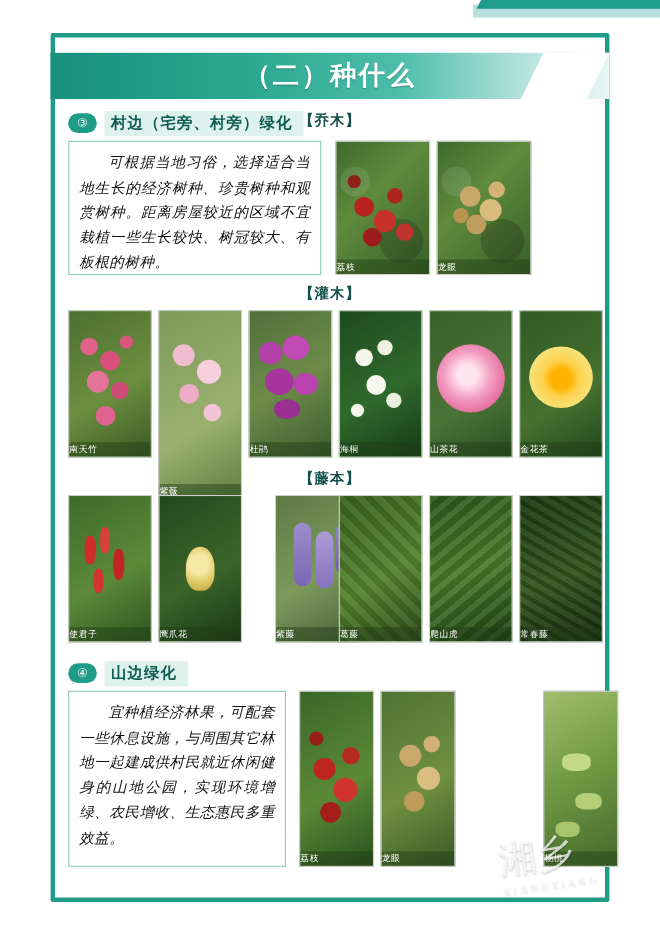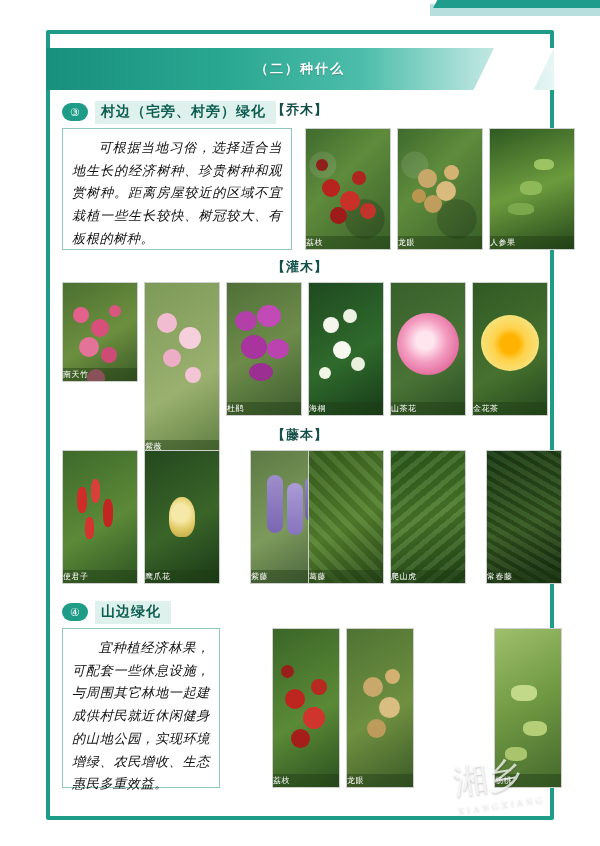--- a/index.html
+++ b/index.html
@@ -79,21 +79,21 @@
     background: #d9f0ec;
     transform: skewX(-26deg);
   }
   .title-text {
     position: absolute;
     left: 0; top: 0;
     width: 508px; height: 36px;
     line-height: 42px;
     text-align: center;
     color: #ffffff;
-    font-size: 13px;
+    font-size: 24px;
     font-weight: bold;
     letter-spacing: 2px;
     text-shadow: 0 1px 1px rgba(0,0,0,.25);
   }
   
   .sec-head {
     position: absolute;
     height: 24px;
     display: flex;
     align-items: center;
@@ -242,33 +242,24 @@
     <div class="blooms">
       <div class="blob" style="left:20px; top:40px; width:19px; height:19px; background:#c8a86a;"></div>
       <div class="blob" style="left:38px; top:52px; width:20px; height:20px; background:#d8bb7d;"></div>
       <div class="blob" style="left:26px; top:66px; width:18px; height:18px; background:#bf9d5c;"></div>
       <div class="blob" style="left:46px; top:36px; width:15px; height:15px; background:#d3b272;"></div>
       <div class="blob" style="left:14px; top:60px; width:14px; height:14px; background:#b9954f;"></div>
     </div>
     <div class="cap">龙眼</div>
   </div>
 
-  <div class="photo" style="left:489px; top:128px; width:86px; height:122px;">
-    <div class="leafy" style="background:linear-gradient(160deg,#2f5a22 0%,#6c9b3d 50%,#24471b 100%);"></div>
-    <div class="blooms">
-      <div class="blob" style="left:30px; top:52px; width:22px; height:14px; background:#8fb858; border-radius:40%;"></div>
-      <div class="blob" style="left:18px; top:74px; width:26px; height:12px; background:#7aa84a; border-radius:40%;"></div>
-      <div class="blob" style="left:44px; top:30px; width:20px; height:11px; background:#9dc463; border-radius:40%;"></div>
-    </div>
-    <div class="cap">人参果</div>
-  </div>
 
   <div class="grp-cap" style="left:46px; top:258px;">【灌木】</div>
 
-  <div class="photo" style="left:62px; top:282px; width:76px; height:100px;">
+  <div class="photo" style="left:62px; top:282px; width:76px; height:134px;">
     <div class="leafy" style="background:linear-gradient(150deg,#4c7030 0%,#6c8f3f 55%,#3a5a26 100%);"></div>
     <div class="blooms">
       <div class="blob" style="left:10px; top:24px; width:16px; height:16px; background:#e2628c;"></div>
       <div class="blob" style="left:28px; top:36px; width:18px; height:18px; background:#d84f7c;"></div>
       <div class="blob" style="left:16px; top:54px; width:20px; height:20px; background:#e4739a;"></div>
       <div class="blob" style="left:38px; top:64px; width:16px; height:16px; background:#cf4b77;"></div>
       <div class="blob" style="left:24px; top:86px; width:18px; height:18px; background:#e06490;"></div>
       <div class="blob" style="left:46px; top:22px; width:12px; height:12px; background:#d9577f;"></div>
     </div>
     <div class="cap">南天竹</div>
@@ -363,33 +354,33 @@
     <div class="cap">葛藤</div>
   </div>
 
   <div class="photo" style="left:390px; top:450px; width:76px; height:134px;">
     <div class="leafy" style="background:
       repeating-linear-gradient(-40deg, rgba(255,255,255,.07) 0 5px, rgba(0,0,0,.12) 5px 11px),
       linear-gradient(160deg,#2c5a1c 0%,#4d7c2c 50%,#1f4415 100%);"></div>
     <div class="cap">爬山虎</div>
   </div>
 
-  <div class="photo" style="left:472px; top:450px; width:76px; height:134px;margin-left:14px;">
+  <div class="photo" style="left:472px; top:450px; width:76px; height:134px;">
     <div class="leafy" style="background:
       repeating-linear-gradient(30deg, rgba(0,0,0,.16) 0 4px, rgba(255,255,255,.05) 4px 9px),
       linear-gradient(160deg,#1c3c14 0%,#34581f 55%,#142c0f 100%);"></div>
     <div class="cap">常春藤</div>
   </div>
 
   <div class="sec-head" style="left:62px; top:600px;">
     <div class="num">④</div>
     <div class="label">山边绿化</div>
   </div>
 
-  <div class="textbox" style="left:62px; top:628px; width:158px; height:160px;">
+  <div class="textbox" style="left:62px; top:628px; width:198px; height:160px;">
     <p>宜种植经济林果，可配套一些休息设施，与周围其它林地一起建成供村民就近休闲健身的山地公园，实现环境增绿、农民增收、生态惠民多重效益。</p>
   </div>
 
   <div class="photo" style="left:272px; top:628px; width:68px; height:160px;">
     <div class="leafy" style="background:linear-gradient(150deg,#3b6628 0%,#5a8a36 55%,#2b5020 100%);"></div>
     <div class="blooms">
       <div class="blob" style="left:12px; top:60px; width:20px; height:20px; background:#bd251f;"></div>
       <div class="blob" style="left:30px; top:78px; width:22px; height:22px; background:#cf352c;"></div>
       <div class="blob" style="left:18px; top:100px; width:19px; height:19px; background:#a51e19;"></div>
       <div class="blob" style="left:38px; top:50px; width:16px; height:16px; background:#b72a22;"></div>

